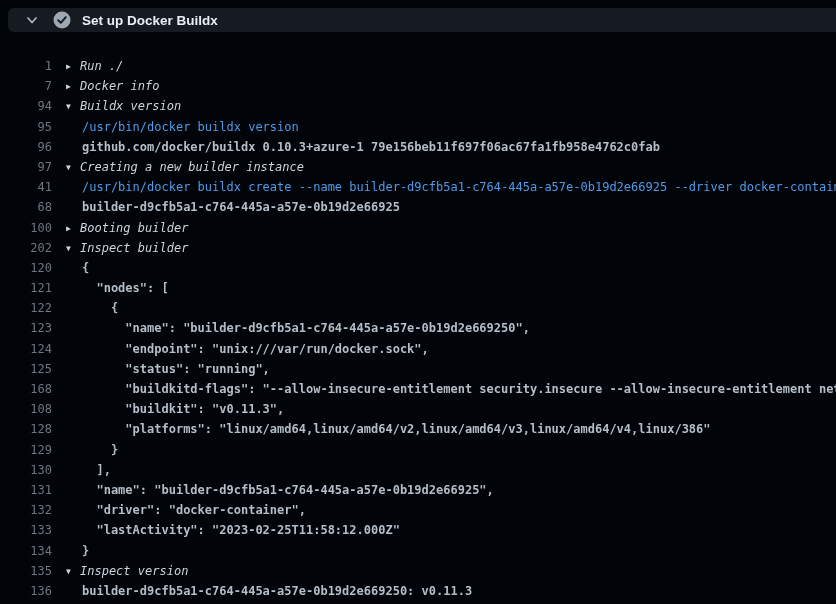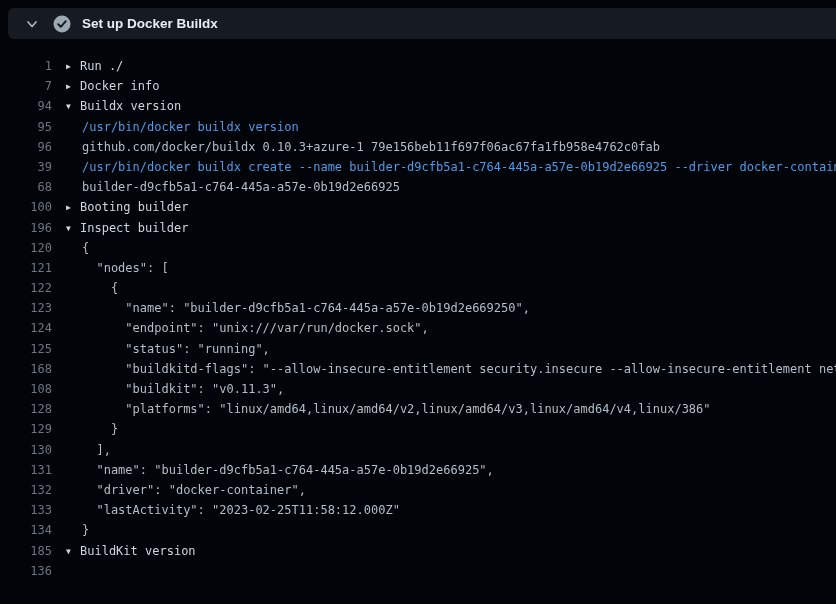--- a/index.html
+++ b/index.html
@@ -12,21 +12,21 @@
     --line-number:#6e7681;
     --group-title:#cdd5dd;
     --output-text:#b4bec8;
     --command-text:#4f9be8;
   }
   *{margin:0;padding:0;box-sizing:border-box;}
   html,body{width:836px;height:604px;overflow:hidden;background:var(--page-bg);}
   body{font-family:"Liberation Sans",sans-serif;position:relative;}
 
   .step-header{
-    position:absolute;left:8px;top:8px;right:0;height:31px;
+    position:absolute;left:8px;top:8px;right:0;height:24px;
     background:var(--header-bg);
     border-radius:6px 0 0 6px;
     display:flex;align-items:center;
     padding-left:13px;
     cursor:pointer;
   }
   .chevron-btn{
     width:22px;height:22px;display:flex;align-items:center;justify-content:center;
     background:none;border:none;cursor:pointer;flex:0 0 auto;
   }
@@ -63,22 +63,22 @@
     margin-left:14px;
     white-space:pre;
   }
   .row-group .line-content{cursor:pointer;}
   .group-arrow{
     display:inline-block;width:14px;
     font-size:8px;
     color:var(--group-title);
     vertical-align:1px;
   }
-  .group-label{color:var(--group-title);}
-  .row-output .line-content{color:var(--output-text);padding-left:16px;}
+  .group-label{color:var(--group-title);font-style:italic;}
+  .row-output .line-content{color:var(--output-text);padding-left:16px;font-weight:bold;}
   .row-command .line-content{color:var(--command-text);font-weight:normal;padding-left:16px;}
 </style>
 </head>
 <body>
 
 <div class="step-header">
   <button class="chevron-btn">
     <svg width="14" height="14" viewBox="0 0 14 14">
       <polyline points="3,5 7,9.5 11,5" fill="none" stroke="var(--chevron)" stroke-width="1.7" stroke-linecap="round" stroke-linejoin="round"></polyline>
     </svg>
@@ -90,35 +90,36 @@
   <span class="step-title">Set up Docker Buildx</span>
 </div>
 
 <div class="log-area">
   <div id="log-lines">
       <div class="log-row row-group"><a class="line-num">1</a><span class="line-content"><span class="group-arrow">▶</span><span class="group-label">Run ./</span></span></div>
       <div class="log-row row-group"><a class="line-num">7</a><span class="line-content"><span class="group-arrow">▶</span><span class="group-label">Docker info</span></span></div>
       <div class="log-row row-group"><a class="line-num">94</a><span class="line-content"><span class="group-arrow">▼</span><span class="group-label">Buildx version</span></span></div>
       <div class="log-row row-command"><a class="line-num">95</a><span class="line-content">/usr/bin/docker buildx version</span></div>
       <div class="log-row row-output"><a class="line-num">96</a><span class="line-content">github.com/docker/buildx 0.10.3+azure-1 79e156beb11f697f06ac67fa1fb958e4762c0fab</span></div>
-      <div class="log-row row-command"><a class="line-num">39</a><span class="line-content">/usr/bin/docker buildx create --name builder-d9cfb5a1-c764-445a-a57e-0b19d2e66925 --driver docker-container</span></div>
+      <div class="log-row row-group"><a class="line-num">97</a><span class="line-content"><span class="group-arrow">▼</span><span class="group-label">Creating a new builder instance</span></span></div>
+      <div class="log-row row-command"><a class="line-num">41</a><span class="line-content">/usr/bin/docker buildx create --name builder-d9cfb5a1-c764-445a-a57e-0b19d2e66925 --driver docker-container</span></div>
       <div class="log-row row-output"><a class="line-num">68</a><span class="line-content">builder-d9cfb5a1-c764-445a-a57e-0b19d2e66925</span></div>
       <div class="log-row row-group"><a class="line-num">100</a><span class="line-content"><span class="group-arrow">▶</span><span class="group-label">Booting builder</span></span></div>
-      <div class="log-row row-group"><a class="line-num">196</a><span class="line-content"><span class="group-arrow">▼</span><span class="group-label">Inspect builder</span></span></div>
+      <div class="log-row row-group"><a class="line-num">202</a><span class="line-content"><span class="group-arrow">▼</span><span class="group-label">Inspect builder</span></span></div>
       <div class="log-row row-output"><a class="line-num">120</a><span class="line-content">{</span></div>
       <div class="log-row row-output"><a class="line-num">121</a><span class="line-content">  "nodes": [</span></div>
       <div class="log-row row-output"><a class="line-num">122</a><span class="line-content">    {</span></div>
       <div class="log-row row-output"><a class="line-num">123</a><span class="line-content">      "name": "builder-d9cfb5a1-c764-445a-a57e-0b19d2e669250",</span></div>
       <div class="log-row row-output"><a class="line-num">124</a><span class="line-content">      "endpoint": "unix:///var/run/docker.sock",</span></div>
       <div class="log-row row-output"><a class="line-num">125</a><span class="line-content">      "status": "running",</span></div>
       <div class="log-row row-output"><a class="line-num">168</a><span class="line-content">      "buildkitd-flags": "--allow-insecure-entitlement security.insecure --allow-insecure-entitlement network.host",</span></div>
       <div class="log-row row-output"><a class="line-num">108</a><span class="line-content">      "buildkit": "v0.11.3",</span></div>
       <div class="log-row row-output"><a class="line-num">128</a><span class="line-content">      "platforms": "linux/amd64,linux/amd64/v2,linux/amd64/v3,linux/amd64/v4,linux/386"</span></div>
       <div class="log-row row-output"><a class="line-num">129</a><span class="line-content">    }</span></div>
       <div class="log-row row-output"><a class="line-num">130</a><span class="line-content">  ],</span></div>
       <div class="log-row row-output"><a class="line-num">131</a><span class="line-content">  "name": "builder-d9cfb5a1-c764-445a-a57e-0b19d2e66925",</span></div>
       <div class="log-row row-output"><a class="line-num">132</a><span class="line-content">  "driver": "docker-container",</span></div>
       <div class="log-row row-output"><a class="line-num">133</a><span class="line-content">  "lastActivity": "2023-02-25T11:58:12.000Z"</span></div>
       <div class="log-row row-output"><a class="line-num">134</a><span class="line-content">}</span></div>
-      <div class="log-row row-group"><a class="line-num">185</a><span class="line-content"><span class="group-arrow">▼</span><span class="group-label">BuildKit version</span></span></div>
-      <div class="log-row row-output"><a class="line-num">136</a></div>
+      <div class="log-row row-group"><a class="line-num">135</a><span class="line-content"><span class="group-arrow">▼</span><span class="group-label">Inspect version</span></span></div>
+      <div class="log-row row-output"><a class="line-num">136</a><span class="line-content">builder-d9cfb5a1-c764-445a-a57e-0b19d2e669250: v0.11.3</span></div>
     </div>
 </div>
 
 </body></html>

